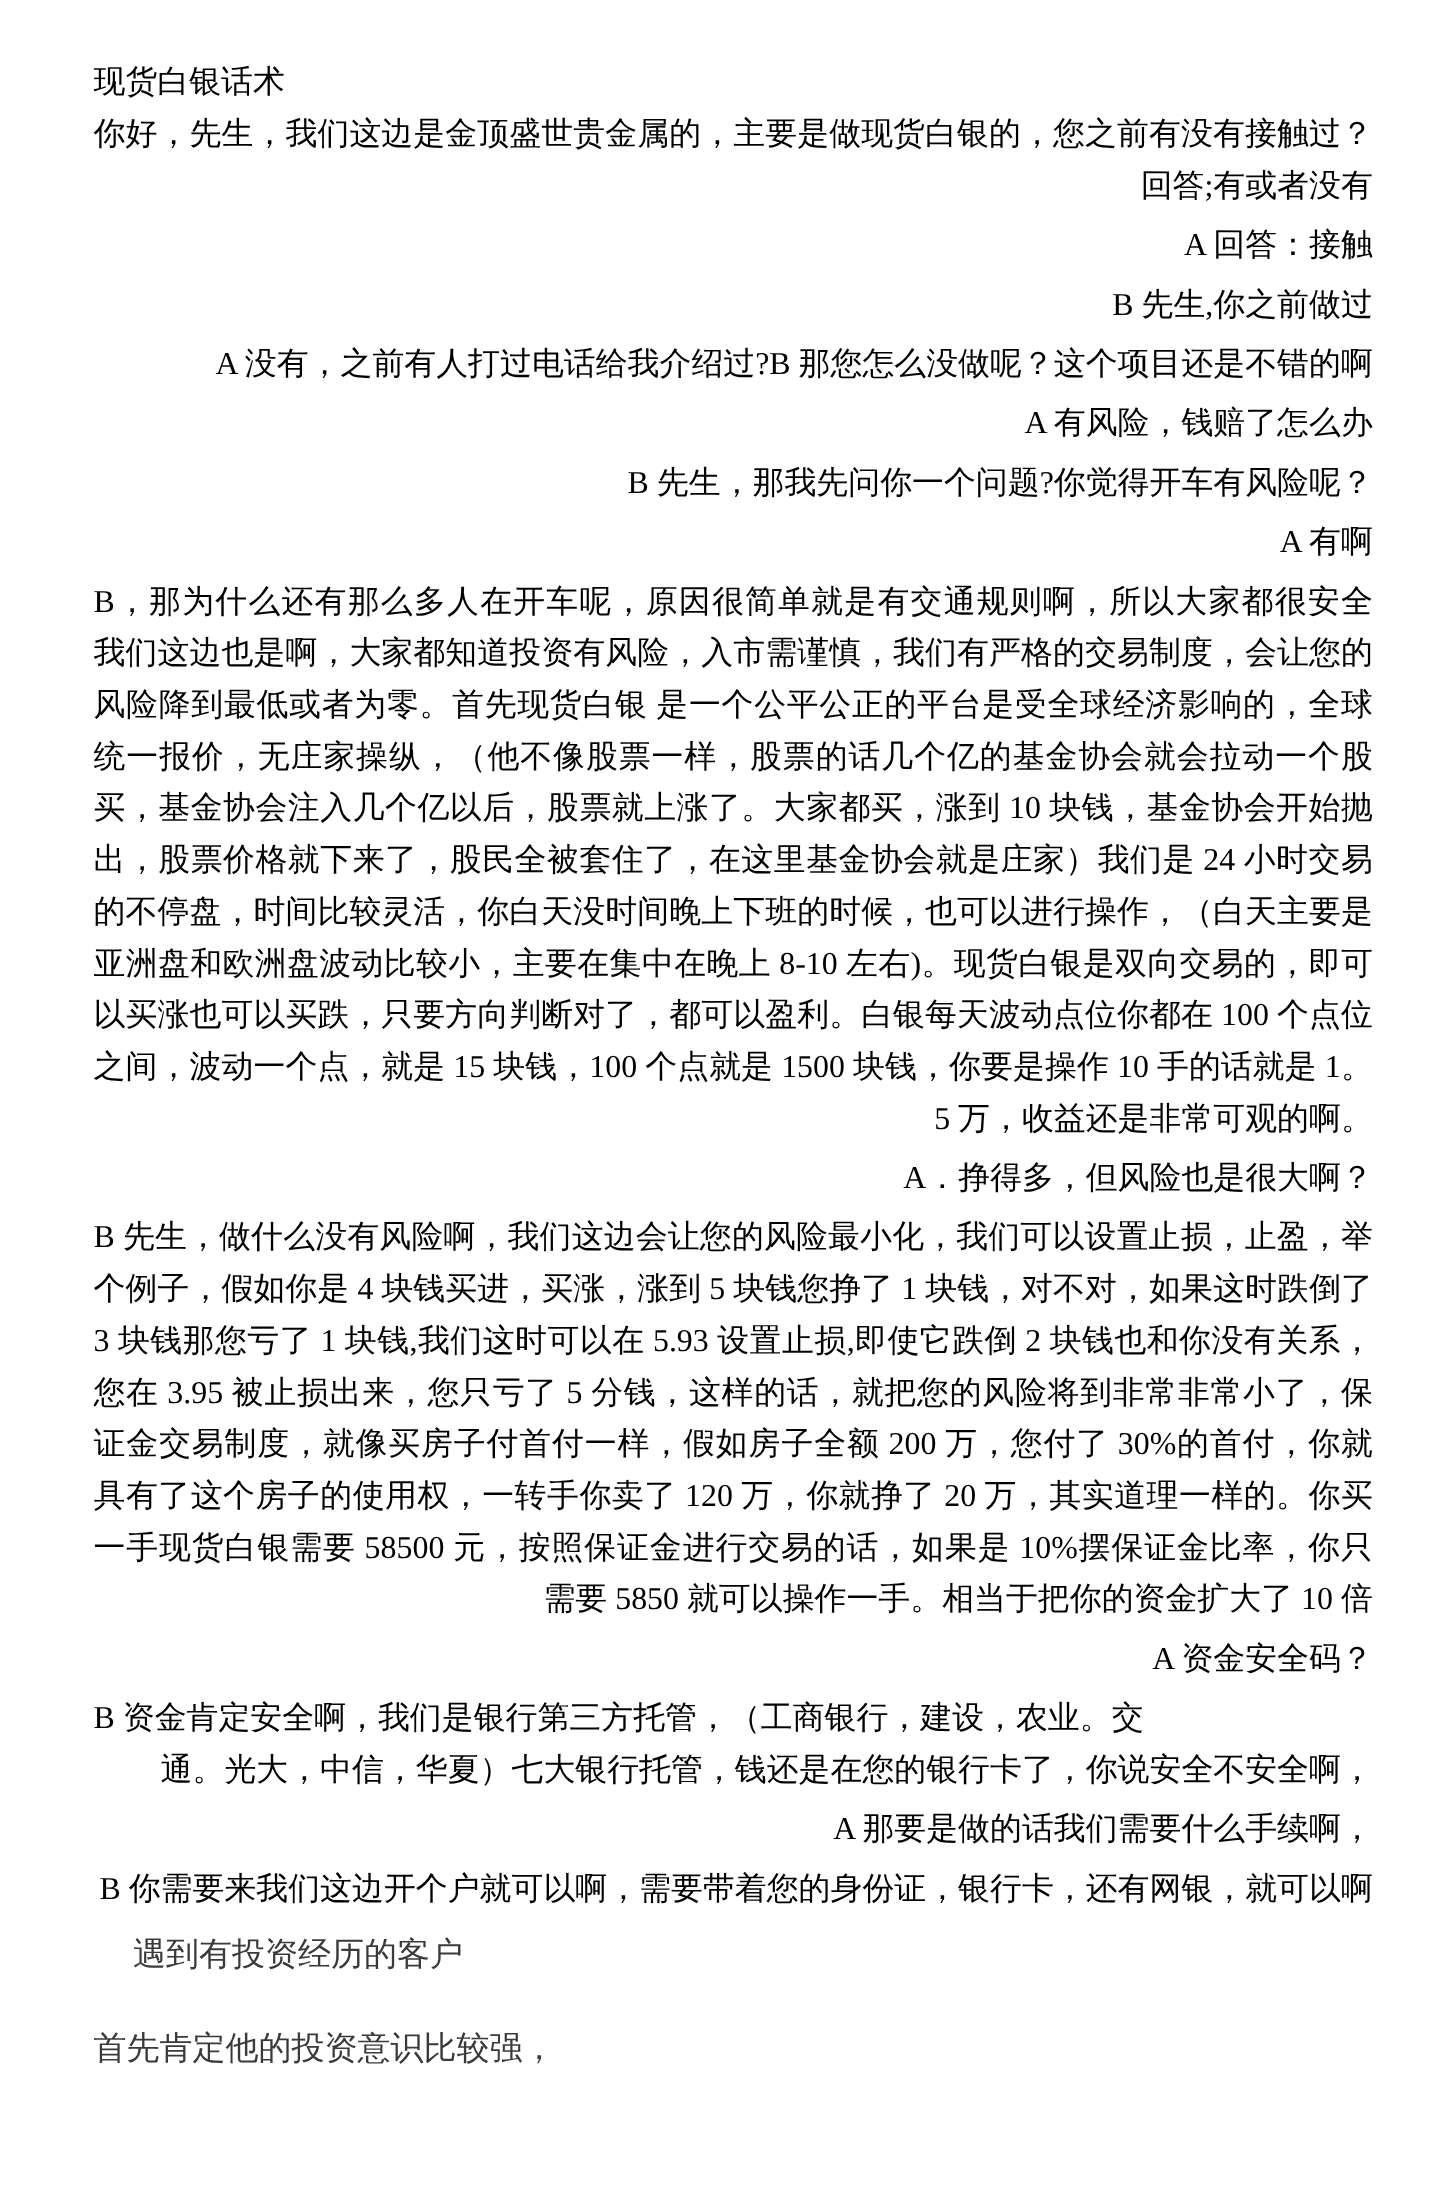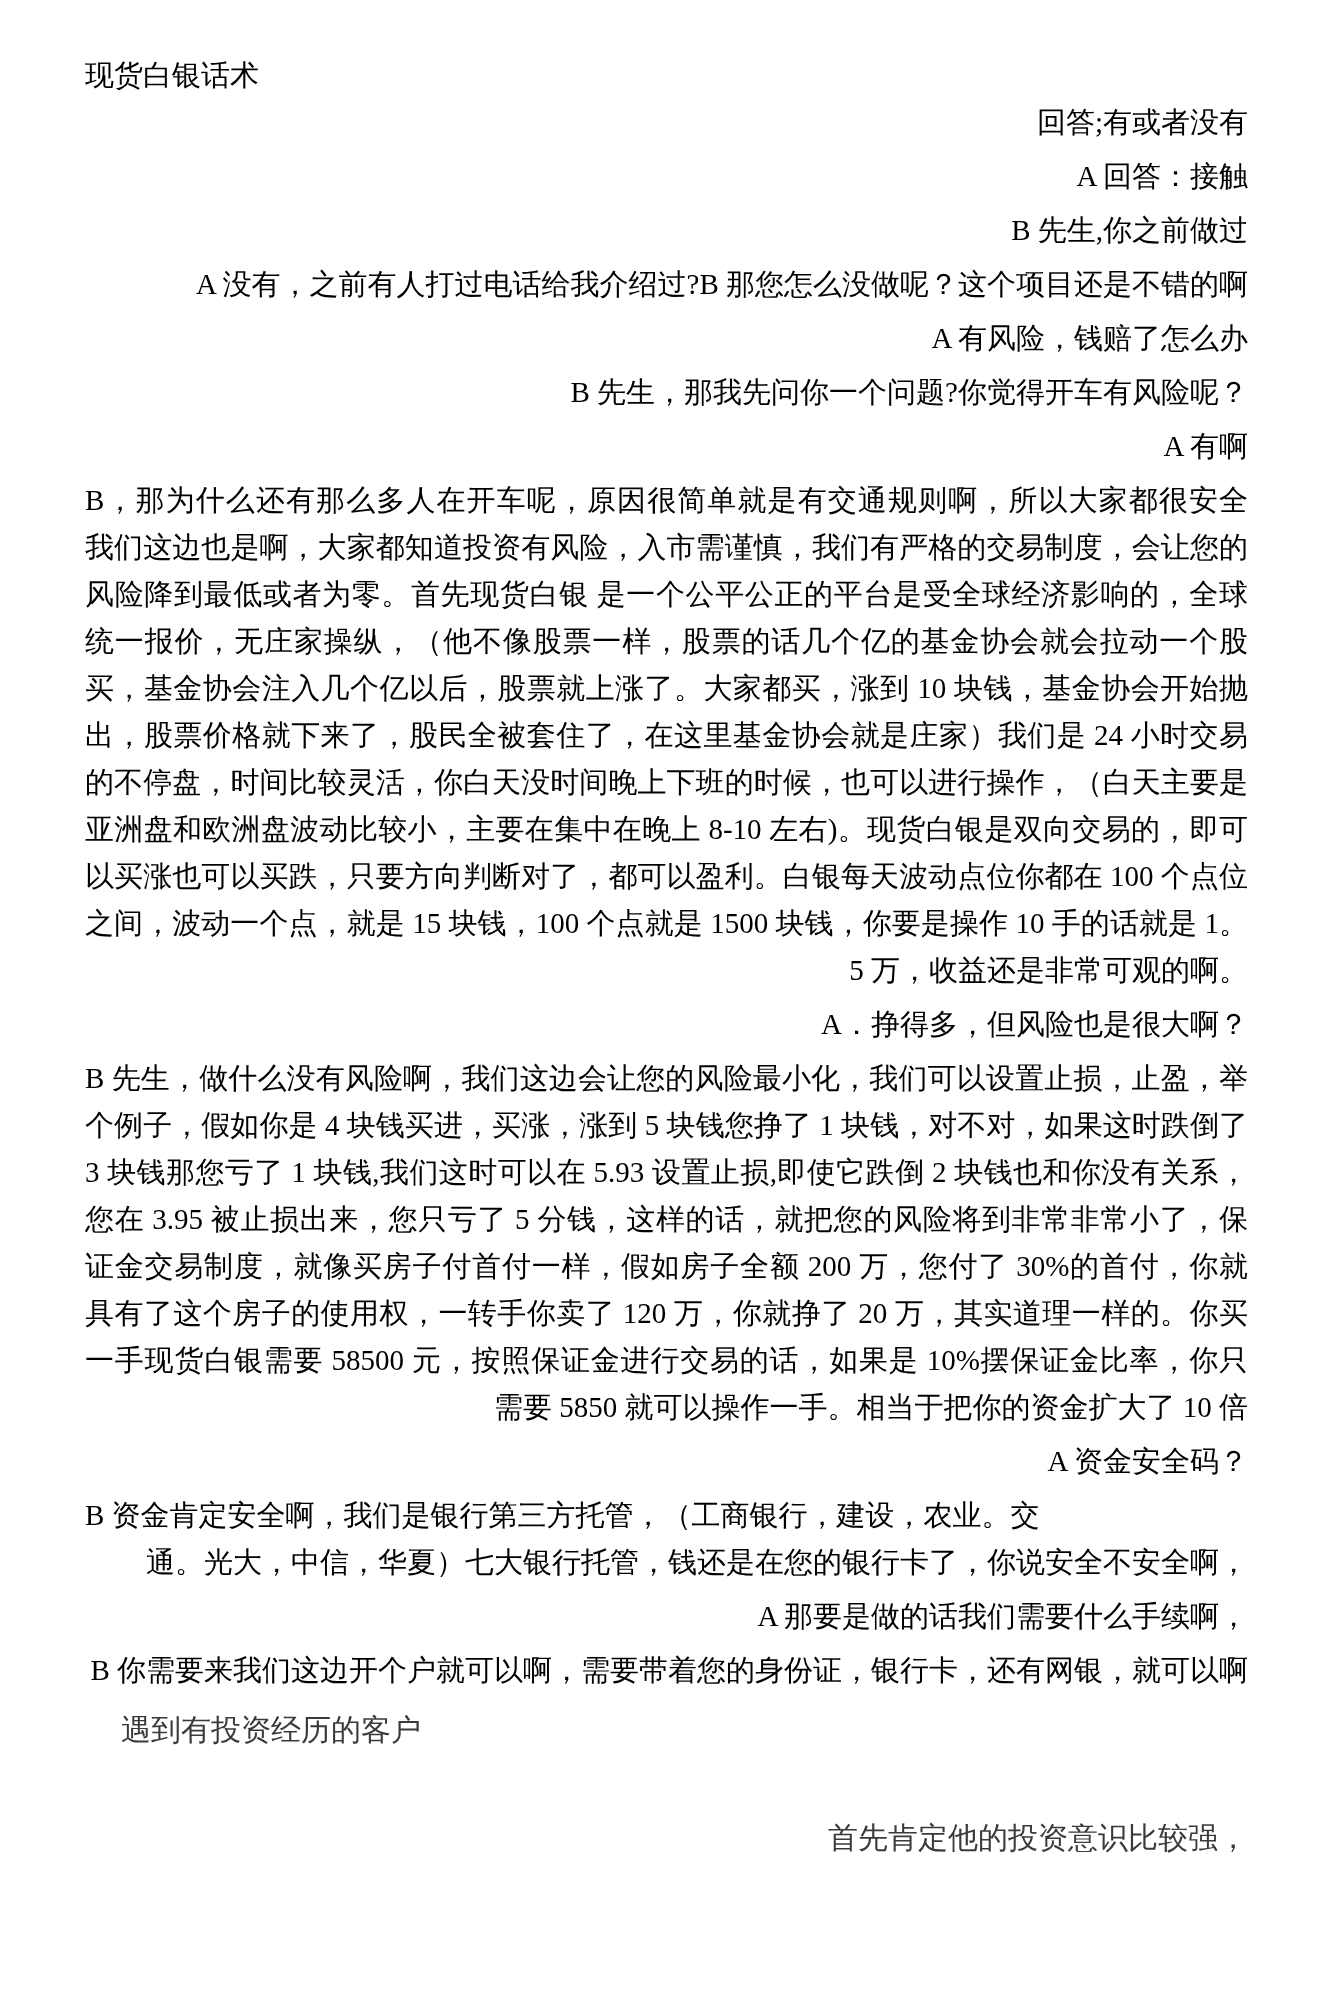--- a/index.html
+++ b/index.html
@@ -44,29 +44,30 @@
   .note-line {
     font-family: "Liberation Sans", "DejaVu Sans", sans-serif;
     font-size: 30px;
     line-height: 40px;
     height: 40px;
     color: var(--note-color, #3a3a3a);
     white-space: nowrap;
     overflow: hidden;
   }
   .note-line.note-0 { margin-top: 16px; margin-left: 36px; }
-  .note-line.note-1 { margin-top: 68px; text-align: right; }
+  .note-line.note-1 { margin-top: 46px; }
 </style>
 </head>
 <body>
 
 <div class="page">
   <div class="doc-body" id="doc-body">
     <div class="line kind-title">现货白银话术</div>
 
+  <div class="line kind-para fill">你好，先生，我们这边是金顶盛世贵金属的，主要是做现货白银的，您之前有没有接触过？</div>
       <div class="line kind-para-last">回答;有或者没有</div>
       <div class="line kind-qa">A 回答：接触</div>
       <div class="line kind-qa">B 先生,你之前做过</div>
       <div class="line kind-qa">A 没有，之前有人打过电话给我介绍过?B 那您怎么没做呢？这个项目还是不错的啊</div>
       <div class="line kind-qa">A 有风险，钱赔了怎么办</div>
       <div class="line kind-qa">B 先生，那我先问你一个问题?你觉得开车有风险呢？</div>
       <div class="line kind-qa">A 有啊</div>
       <div class="line kind-para fill">B，那为什么还有那么多人在开车呢，原因很简单就是有交通规则啊，所以大家都很安全啊，</div>
       <div class="line kind-para fill">我们这边也是啊，大家都知道投资有风险，入市需谨慎，我们有严格的交易制度，会让您的</div>
       <div class="line kind-para fill">风险降到最低或者为零。首先现货白银 是一个公平公正的平台是受全球经济影响的，全球</div>

